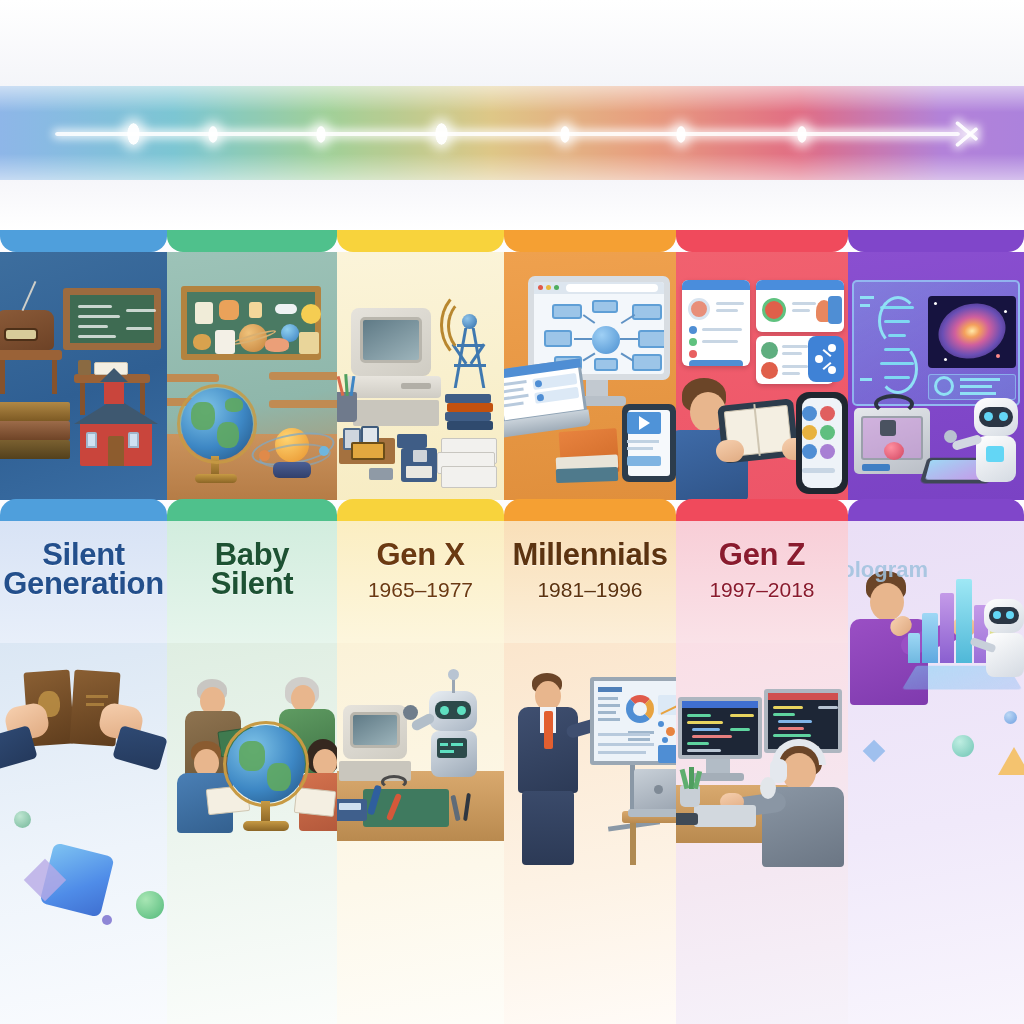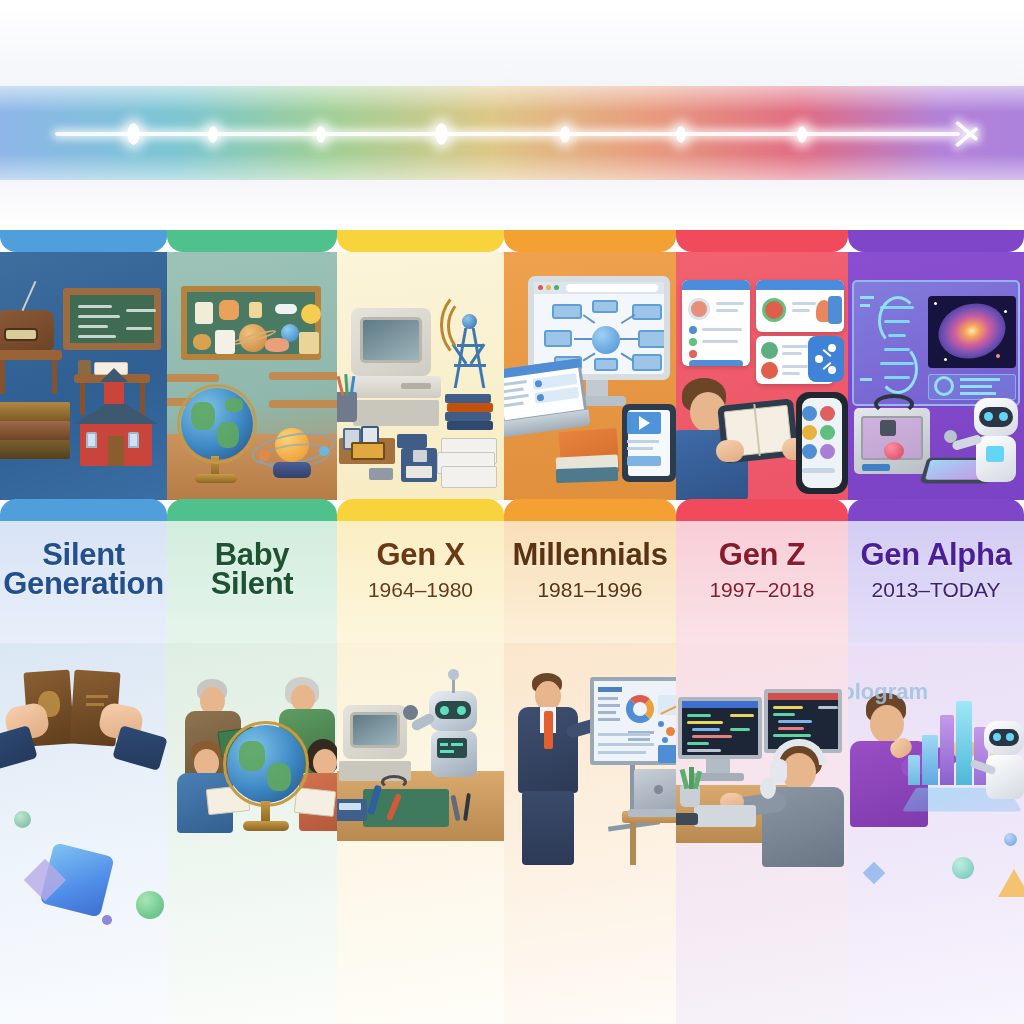--- a/index.html
+++ b/index.html
@@ -389,21 +389,21 @@
         <div class="ab floppy" style="left:60px;top:182px;width:30px;height:14px;"></div>
         <div class="ab" style="left:32px;top:216px;width:24px;height:12px;background:#8f9aa6;border-radius:2px;"></div>
 
         <div class="ab paper" style="left:104px;top:186px;width:56px;height:26px;"></div>
         <div class="ab paper" style="left:100px;top:200px;width:58px;height:22px;"></div>
         <div class="ab paper" style="left:104px;top:214px;width:56px;height:22px;"></div>
       </div>
       <div class="cap2" style="background:#f8d33c;"></div>
       <div class="label-box" style="background:linear-gradient(180deg,#fbeec2 0%,#fdf6dd 100%);">
         <div class="gen-name" style="color:#6b3a12;">Gen X</div>
-        <div class="gen-years" style="color:#6b3a12;">1964–1980</div>
+        <div class="gen-years" style="color:#6b3a12;">1965–1977</div>
       </div>
       <div class="bottom-scene b3">
         <div class="bs">
           <div class="ab deskwood" style="left:-8px;top:128px;width:186px;height:70px;"></div>
 
           <div class="ab crt" style="left:6px;top:62px;width:64px;height:54px;">
             <div class="ab crt-screen" style="left:7px;top:7px;width:50px;height:36px;"></div>
           </div>
           <div class="ab keys" style="left:2px;top:118px;width:72px;height:20px;"></div>
 
@@ -712,24 +712,20 @@
           <div class="ab robot-eye" style="left:10px;top:14px;width:9px;height:9px;"></div>
           <div class="ab robot-eye" style="left:25px;top:14px;width:9px;height:9px;"></div>
         </div>
         <div class="ab robot-body" style="left:128px;top:184px;width:40px;height:46px;border-radius:9px;">
           <div class="ab" style="left:10px;top:10px;width:18px;height:16px;background:#63d6f5;border-radius:3px;"></div>
         </div>
         <div class="ab" style="left:104px;top:186px;width:30px;height:9px;background:#d2d8e2;border-radius:5px;transform:rotate(-16deg);"></div>
         <div class="ab rnd" style="left:96px;top:178px;width:13px;height:13px;background:#b8c2d0;"></div>
       </div>
       <div class="cap2" style="background:#8046ca;"></div>
-      <div class="label-box" style="background:linear-gradient(180deg,#d4cdf4 0%,#e4dff8 100%);">
-        <div class="gen-name" style="color:#4a1f96;">Gen Alpha</div>
-        <div class="gen-years" style="color:#3c2170;">2013–TODAY</div>
-      </div>
       <div class="bottom-scene b6">
         <div class="ib-text">Hologram</div>
         <div class="bs">
 
           <div class="ab hair" style="left:18px;top:50px;width:40px;height:30px;background:#6b4528;"></div>
           <div class="ab person-head" style="left:22px;top:62px;width:34px;height:38px;"></div>
           <div class="ab torso" style="left:2px;top:98px;width:78px;height:86px;background:linear-gradient(160deg,#9a4fc4,#7f3aae);"></div>
           <div class="ab" style="left:52px;top:108px;width:60px;height:20px;background:#9a4fc4;border-radius:10px;transform:rotate(-18deg);"></div>
           <div class="ab hand" style="left:104px;top:96px;width:24px;height:20px;"></div>
           <div class="ab hand" style="left:42px;top:96px;width:22px;height:18px;transform:rotate(-30deg);"></div>

